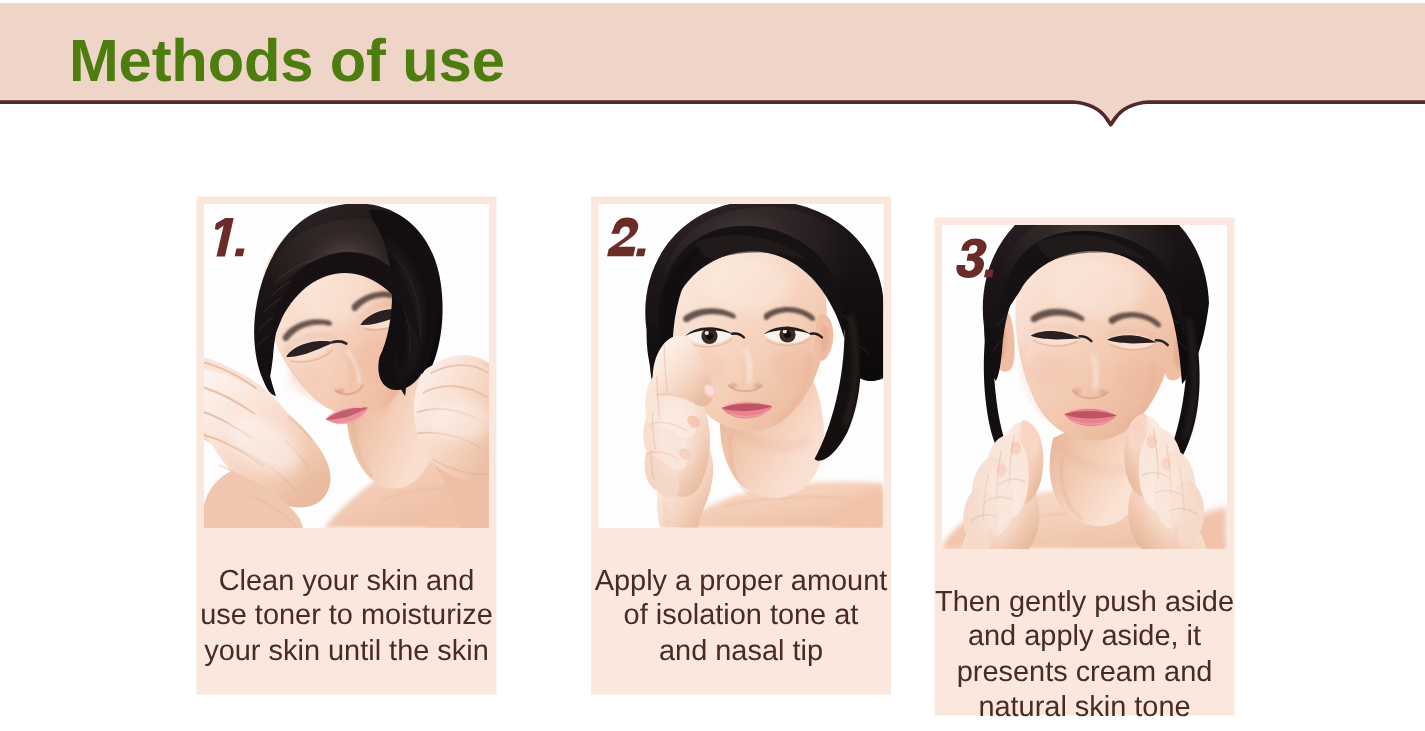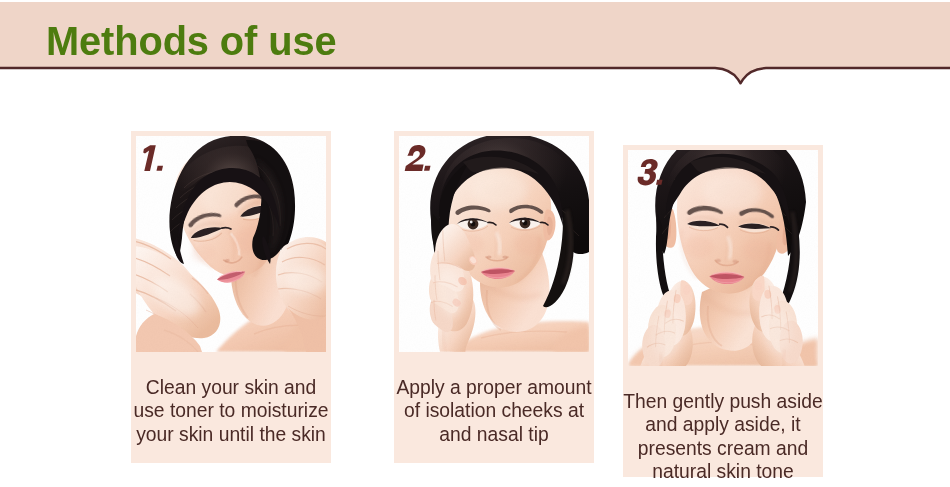--- a/index.html
+++ b/index.html
@@ -451,21 +451,21 @@
           <path d="M8.6,16.3 C9.3,12.2 12.5,9.0 17.6,9.0 C22.5,9.0 25.6,11.7 24.9,15.9
                    C24.3,19.5 21.6,21.8 17.7,24.4 L11.8,28.5 L23.1,28.5 L21.7,34.9 L4.2,34.9
                    L5.3,30.0 L15.1,23.2 C17.6,21.4 19.0,20.0 19.3,18.2 C19.6,16.4 18.6,15.0 16.6,15.0
                    C14.6,15.0 13.2,16.3 12.7,18.5 L12.4,19.8 L6.9,19.8 Z"></path>
           <path d="M24.6,29.7 L30.0,29.7 L28.9,34.8 L23.5,34.8 Z"></path>
         </g>
       </svg>
     </div>
     <div class="caption">
       <div>Apply a proper amount</div>
-      <div>of isolation cheeks at</div>
+      <div>of isolation tone at</div>
       <div>and nasal tip</div>
     </div>
   </div>
 
   <div class="panel panel-3">
     <div class="photo">
       <svg viewBox="0 0 190 216" width="190" height="216">
         <defs>
           <linearGradient id="p3sk" x1=".15" y1=".08" x2=".85" y2=".92">
             <stop offset="0" stop-color="#FCE7DA"></stop>

